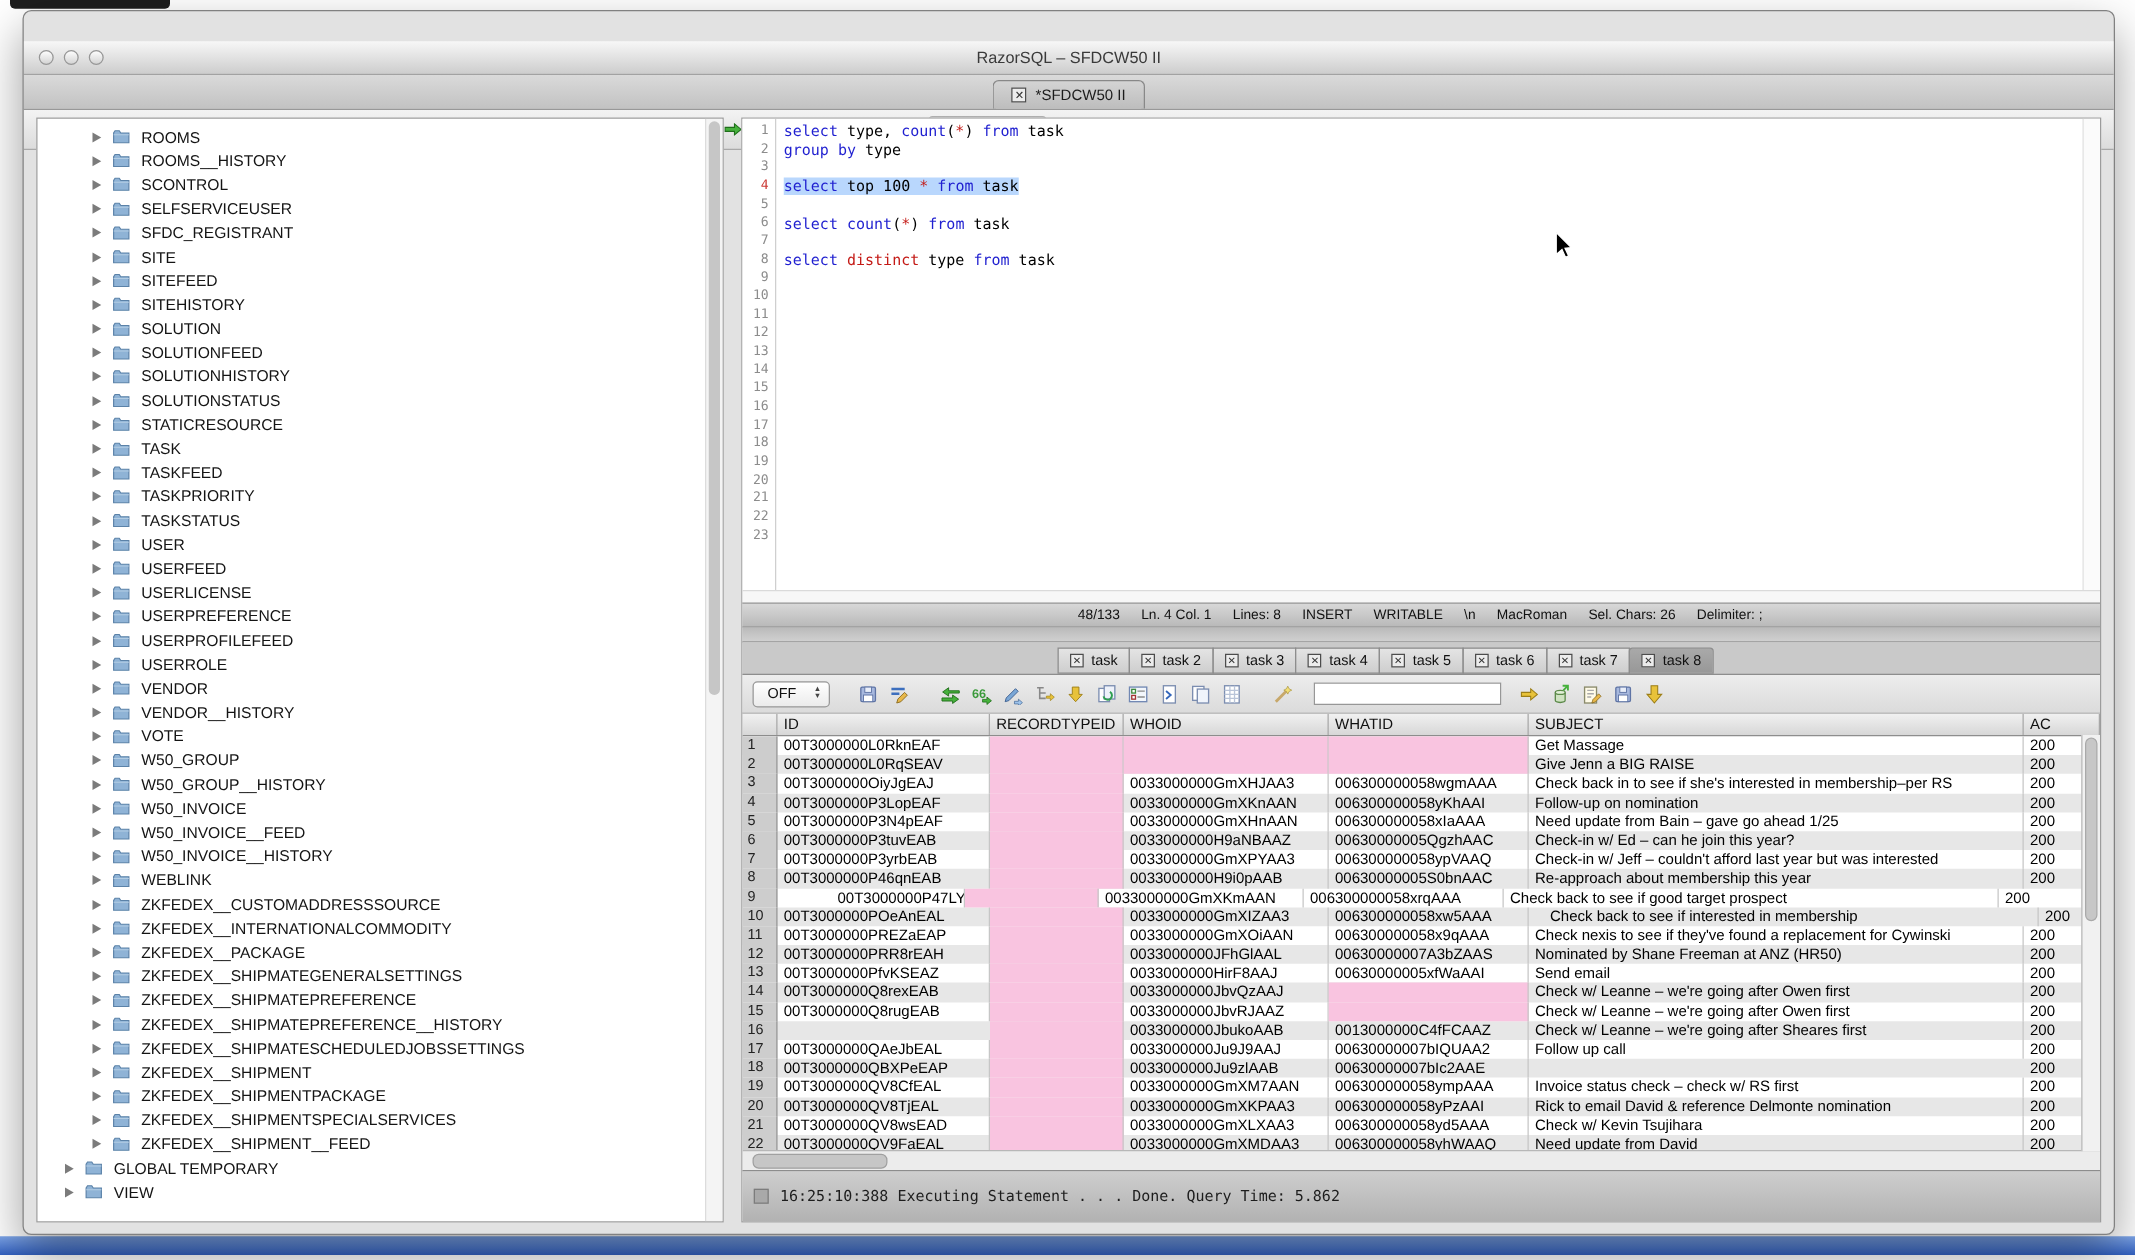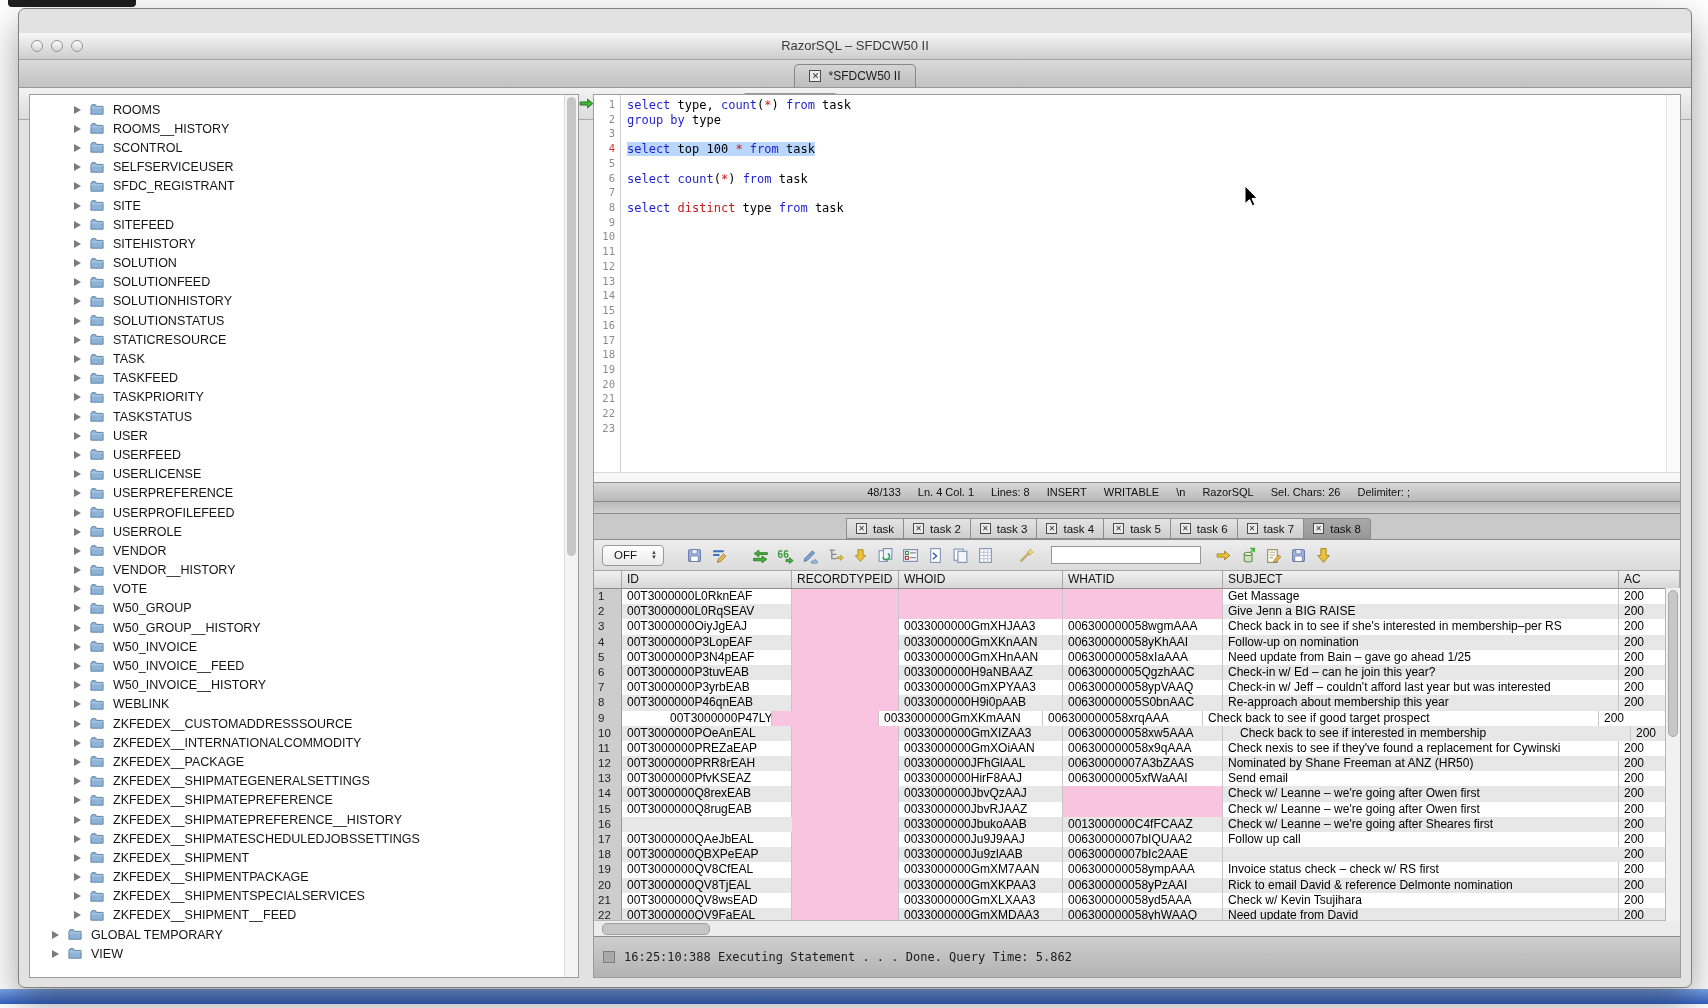--- a/index.html
+++ b/index.html
@@ -844,21 +844,21 @@
       </div>
       <div class="ehscroll"></div>
 
       <div class="estatus">
         <span>48/133</span>
         <span>Ln. 4 Col. 1</span>
         <span>Lines: 8</span>
         <span>INSERT</span>
         <span>WRITABLE</span>
         <span>\n</span>
-        <span>RazorSQL</span>
+        <span>MacRoman</span>
         <span>Sel. Chars: 26</span>
         <span>Delimiter: ;</span>
       </div>
 
       <div class="splitter"></div>
 
       <div class="rtabs" id="rtabs">
           <div class="rtab">
             <span class="closebox"></span>
             <span>task</span>

